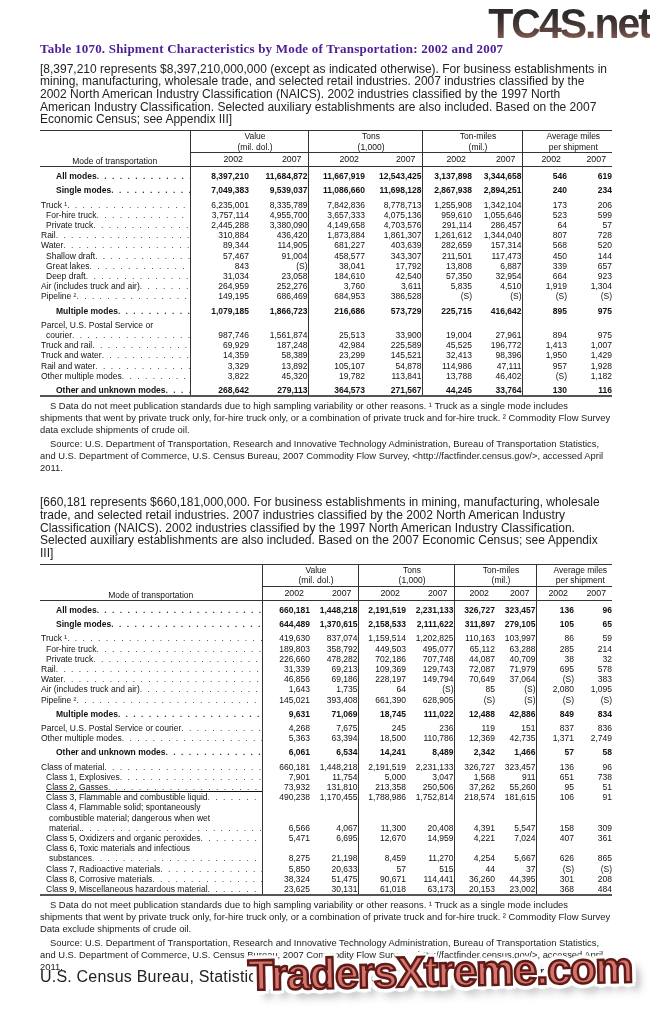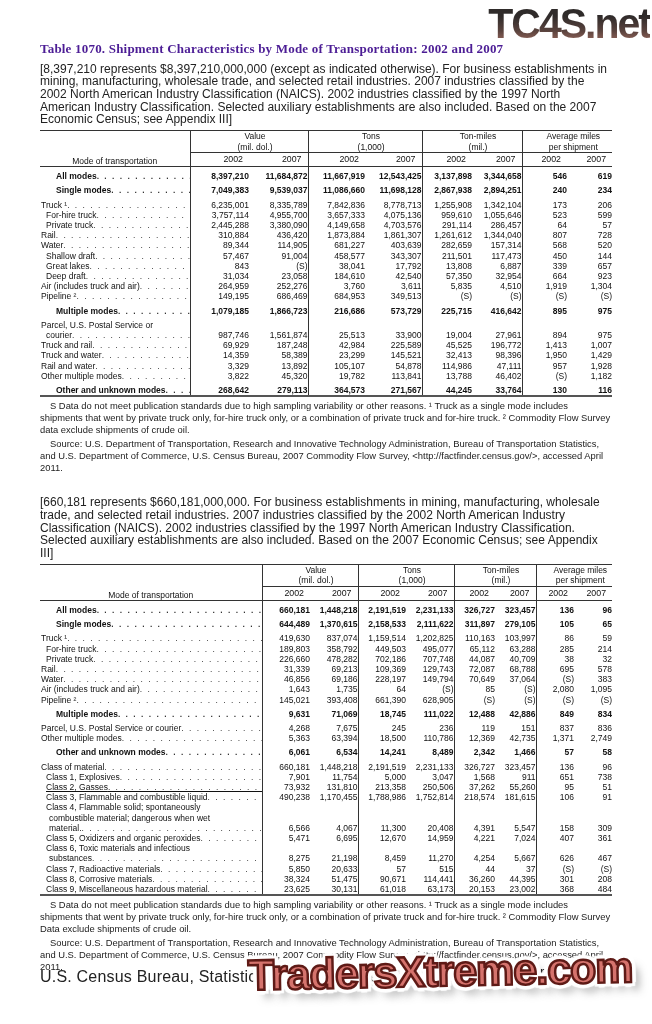--- a/index.html
+++ b/index.html
@@ -305,21 +305,21 @@
           <tr class="datarow">
             <td class="mode" style="padding-left: 1px;">
               <span class="lblwrap">
                 <span class="txt">Pipeline ²</span>
                 <span class="dots"></span>
               </span>
             </td>
             <td class="num gb">149,195</td>
             <td class="num">686,469</td>
             <td class="num gb">684,953</td>
-            <td class="num">349,513</td>
+            <td class="num">386,528</td>
             <td class="num gb">(S)</td>
             <td class="num">(S)</td>
             <td class="num gb avg">(S)</td>
             <td class="num avg">(S)</td>
           </tr>
           <tr class="datarow bold gap">
             <td class="mode" style="padding-left: 16px;">
               <span class="lblwrap">
                 <span class="txt">Multiple modes</span>
                 <span class="dots"></span>
@@ -582,21 +582,21 @@
               <span class="lblwrap">
                 <span class="txt">Rail</span>
                 <span class="dots"></span>
               </span>
             </td>
             <td class="num gb">31,339</td>
             <td class="num">69,213</td>
             <td class="num gb">109,369</td>
             <td class="num">129,743</td>
             <td class="num gb">72,087</td>
-            <td class="num">68,788</td>
+            <td class="num">71,979</td>
             <td class="num gb avg">695</td>
             <td class="num avg">578</td>
           </tr>
           <tr class="datarow">
             <td class="mode" style="padding-left: 1px;">
               <span class="lblwrap">
                 <span class="txt">Water</span>
                 <span class="dots"></span>
               </span>
             </td>
@@ -841,21 +841,21 @@
                 <span class="dots"></span>
               </span>
             </td>
             <td class="num gb">8,275</td>
             <td class="num">21,198</td>
             <td class="num gb">8,459</td>
             <td class="num">11,270</td>
             <td class="num gb">4,254</td>
             <td class="num">5,667</td>
             <td class="num gb avg">626</td>
-            <td class="num avg">467</td>
+            <td class="num avg">865</td>
           </tr>
           <tr class="datarow">
             <td class="mode" style="padding-left: 6px;">
               <span class="lblwrap">
                 <span class="txt">Class 7, Radioactive materials</span>
                 <span class="dots"></span>
               </span>
             </td>
             <td class="num gb">5,850</td>
             <td class="num">20,633</td>

